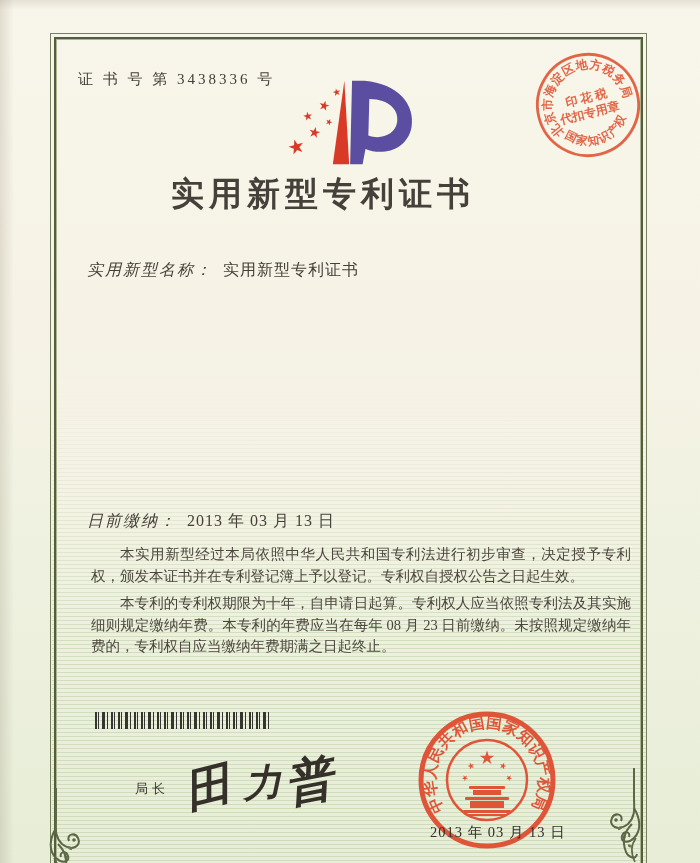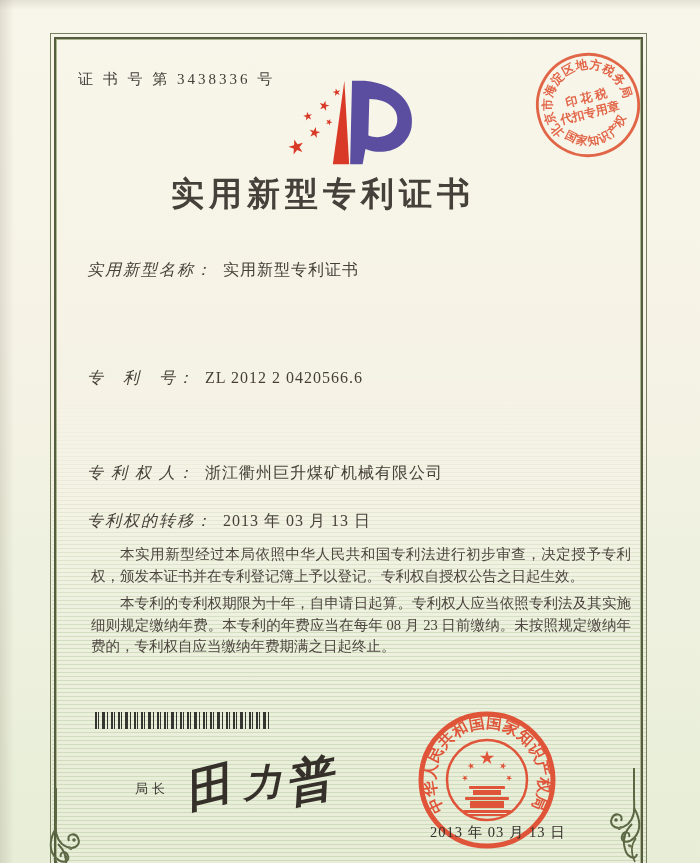--- a/index.html
+++ b/index.html
@@ -104,28 +104,22 @@
     </text>
     <text x="50" y="47" text-anchor="middle" font-size="11" font-weight="bold" fill="#e05a3a">印 花 税</text>
     <text x="50" y="61" text-anchor="middle" font-size="11" font-weight="bold" fill="#e05a3a">代扣专用章</text>
   </svg>
 
   <div class="title">实用新型专利证书</div>
 
   <div class="field" style="top:260px">
     <span class="lbl">实用新型名称：</span><span class="val">实用新型专利证书</span>
   </div>
-  <div class="field" style="top:368px">
-    <span class="lbl">专　利　号：</span><span class="val">ZL 2012 2 0420566.6</span>
-  </div>
-  <div class="field" style="top:463px">
-    <span class="lbl">专 利 权 人：</span><span class="val">浙江衢州巨升煤矿机械有限公司</span>
-  </div>
   <div class="field" style="top:511px">
-    <span class="lbl">专利权的转移：</span><span class="val">2013 年 03 月 13 日</span>
+    <span class="lbl">日前缴纳：</span><span class="val">2013 年 03 月 13 日</span>
   </div>
 
   <div class="body-text">
     <p>本实用新型经过本局依照中华人民共和国专利法进行初步审查，决定授予专利权，颁发本证书并在专利登记簿上予以登记。专利权自授权公告之日起生效。</p>
     <p>本专利的专利权期限为十年，自申请日起算。专利权人应当依照专利法及其实施细则规定缴纳年费。本专利的年费应当在每年 08 月 23 日前缴纳。未按照规定缴纳年费的，专利权自应当缴纳年费期满之日起终止。</p>
   </div>
 
   <div class="barcode"></div>
 
   <div class="director">局长</div>

